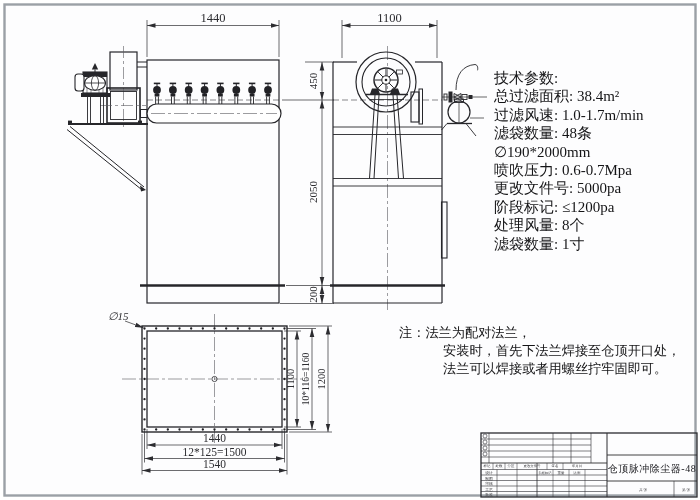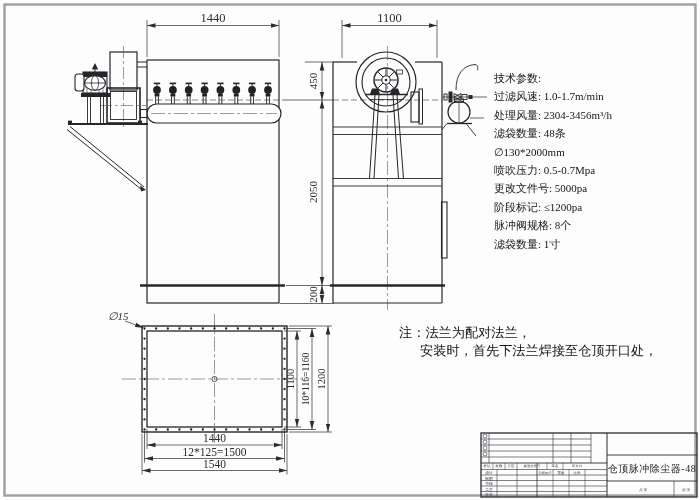--- a/index.html
+++ b/index.html
@@ -2,25 +2,25 @@
 <html><head>
 <meta charset="utf-8">
 <style>
   html,body{margin:0;padding:0;background:#e8e8e8;}
   #sheet{position:relative;width:700px;height:500px;background:#ffffff;overflow:hidden;
          font-family:"Liberation Serif","DejaVu Serif",serif;text-decoration:underline;}
   #sheet svg{position:absolute;left:0;top:0;}
   .dimtxt{font-family:"Liberation Serif","DejaVu Serif",serif;fill:#2c2c30;}
   .tinytxt{font-family:"Liberation Serif","DejaVu Serif",serif;fill:#3a3a3e;}
   .tech{position:absolute;left:494px;top:69px;width:200px;color:#141416;
-        font-size:11px;line-height:18.4px;white-space:nowrap;}
+        font-size:15px;line-height:18.4px;white-space:nowrap;}
   .notes{position:absolute;left:399px;top:324px;width:290px;color:#141416;
          font-size:13.2px;line-height:18.2px;white-space:nowrap;}
   .notes .row{display:flex;}
-  .notes .ind{margin-left:21px;}
+  .notes .ind{margin-left:44px;}
 </style>
 </head>
 <body>
 
 <div id="sheet">
 
 <svg width="700" height="500" viewBox="0 0 700 500">
   <defs>
     <marker id="aE" markerUnits="userSpaceOnUse" markerWidth="9" markerHeight="6" refX="8.5" refY="3" orient="auto">
       <path d="M8.5,3 L0,0.7 L0,5.3 Z" fill="#2c2c30"></path>
@@ -319,32 +319,33 @@
     <text class="tinytxt" x="561" y="474" font-size="3.4" text-anchor="middle">重量</text>
     <text class="tinytxt" x="577" y="474" font-size="3.4" text-anchor="middle">比例</text>
     <text class="tinytxt" x="643" y="490.8" font-size="3.6" text-anchor="middle">共 张</text>
     <text class="tinytxt" x="686" y="490.8" font-size="3.6" text-anchor="middle">第 张</text>
     <text x="652" y="471.8" font-size="10" text-anchor="middle" fill="#18181c" letter-spacing="0.5">仓顶脉冲除尘器-48</text>
   </g>
 </svg>
 
   <div class="tech">
     <div>技术参数:</div>
+    <div>总过滤面积: 38.4m²</div>
     <div>过滤风速: 1.0-1.7m/min</div>
-    <div>处理风量: 2304-3456m³/h</div>
     <div>滤袋数量: 48条</div>
-    <div>∅130*2000mm</div>
-    <div>喷吹压力: 0.5-0.7Mpa</div>
+    <div>∅190*2000mm</div>
+    <div>喷吹压力: 0.6-0.7Mpa</div>
     <div>更改文件号: 5000pa</div>
     <div>阶段标记: ≤1200pa</div>
-    <div>脉冲阀规格: 8个</div>
+    <div>处理风量: 8个</div>
     <div>滤袋数量: 1寸</div>
   </div>
 
   <div class="notes">
     <div class="row">
       <span>注：</span>
       <span>法兰为配对法兰，</span>
     </div>
     <div class="ind">安装时，首先下法兰焊接至仓顶开口处，</div>
+    <div class="ind">法兰可以焊接或者用螺丝拧牢固即可。</div>
   </div>
 
 </div>
 
 </body></html>

